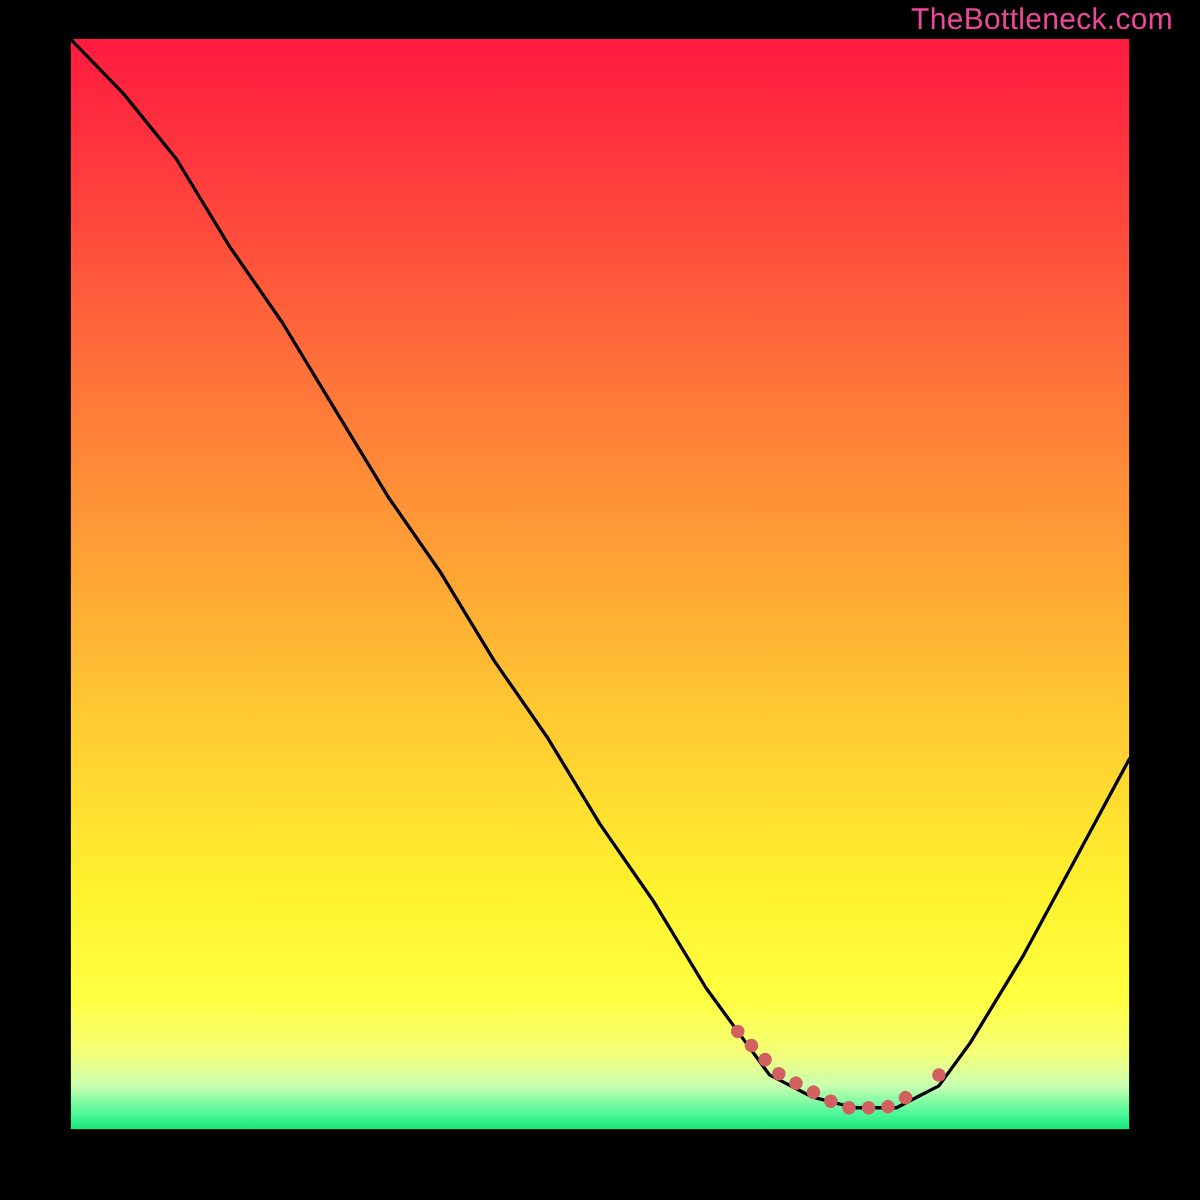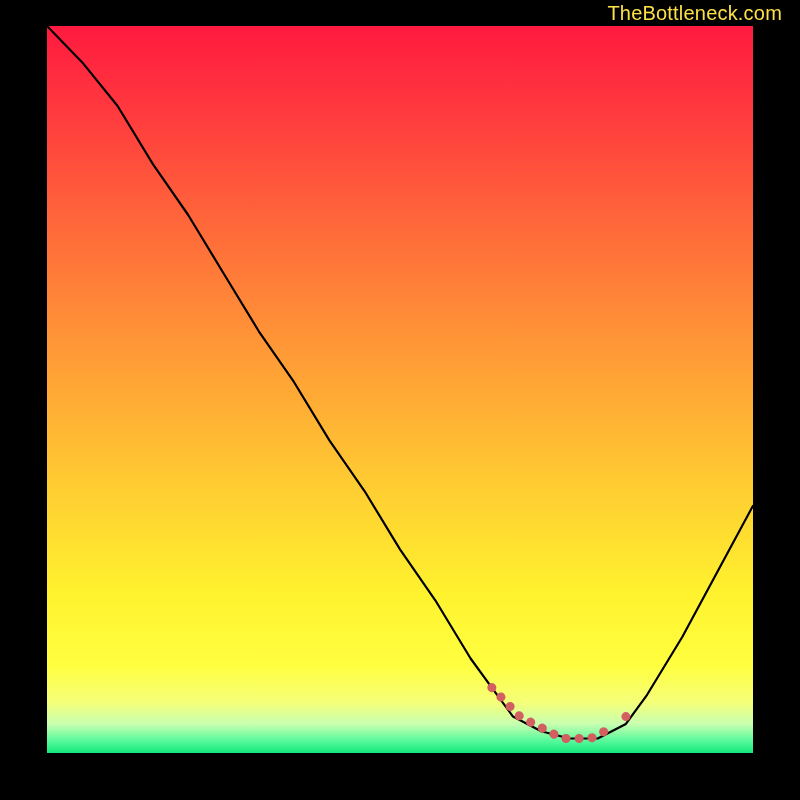--- a/index.html
+++ b/index.html
@@ -2,21 +2,21 @@
 <html><head>
 <meta charset="utf-8">
 <style>
   * { margin: 0; padding: 0; box-sizing: border-box; }
   html, body { width: 800px; height: 800px; background: #000; overflow: hidden; font-family: Arial, Helvetica, sans-serif; }
   .wrap { position: relative; width: 800px; height: 800px; background: #000; }
   .watermark {
     position: absolute;
     top: 2px;
     right: 18px;
-    color: #fde047;
+    color: #ec4899;
     font-size: 20px;
     font-weight: 500;
     letter-spacing: 0.2px;
     text-align: right;
   }
   .plot {
     position: absolute;
     left: 47px;
     top: 26px;
     width: 706px;

